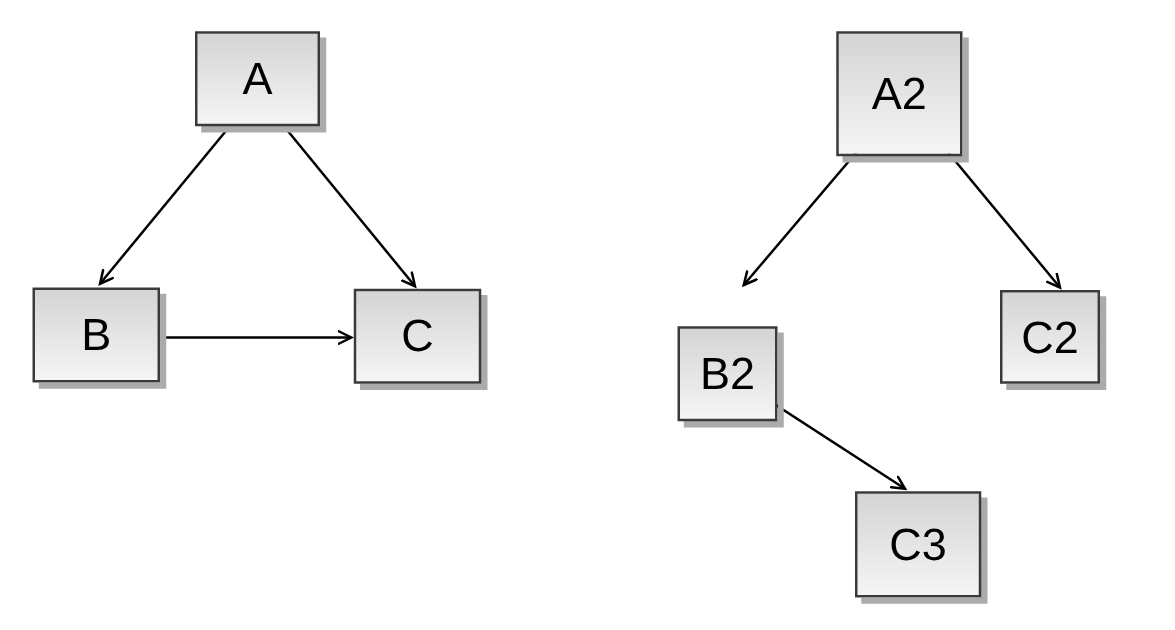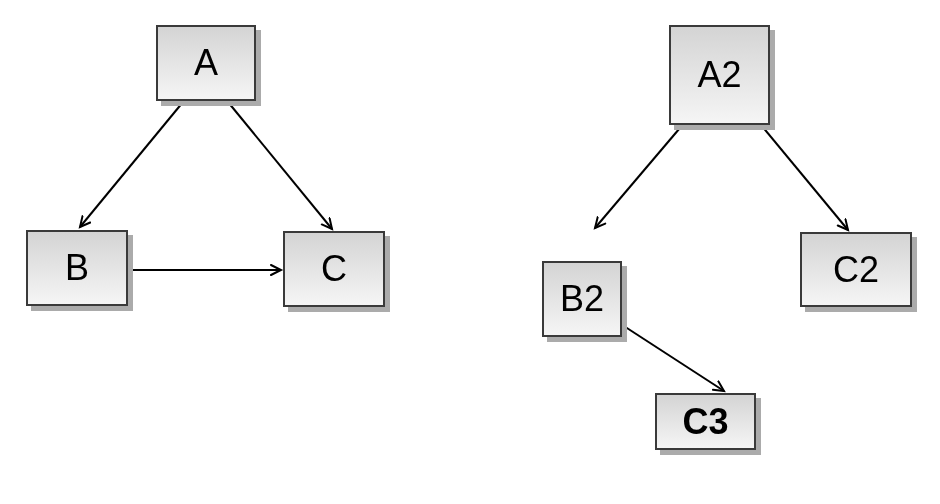--- a/index.html
+++ b/index.html
@@ -68,20 +68,20 @@
       </div>
       <div class="node" style="left: 283px; top: 231px; width: 102px; height: 76px;">
         <span class="node-label">C</span>
       </div>
       <div class="node" style="left: 669px; top: 25px; width: 101px; height: 100px;">
         <span class="node-label">A2</span>
       </div>
       <div class="node" style="left: 542px; top: 230px; width: 80px; height: 76px; margin-top: 31px;">
         <span class="node-label">B2</span>
       </div>
-      <div class="node" style="left: 800px; top: 232px; width: 112px; height: 75px; justify-content: center;">
+      <div class="node" style="left: 800px; top: 232px; width: 80px; height: 75px; justify-content: center;">
         <span class="node-label">C2</span>
       </div>
-      <div class="node" style="left: 655px; top: 393px; width: 101px; height: 57px; font-weight: bold;">
+      <div class="node" style="left: 684px; top: 393px; width: 101px; height: 85px;">
         <span class="node-label">C3</span>
       </div>
     </div>
 </div>
 
 </body></html>

